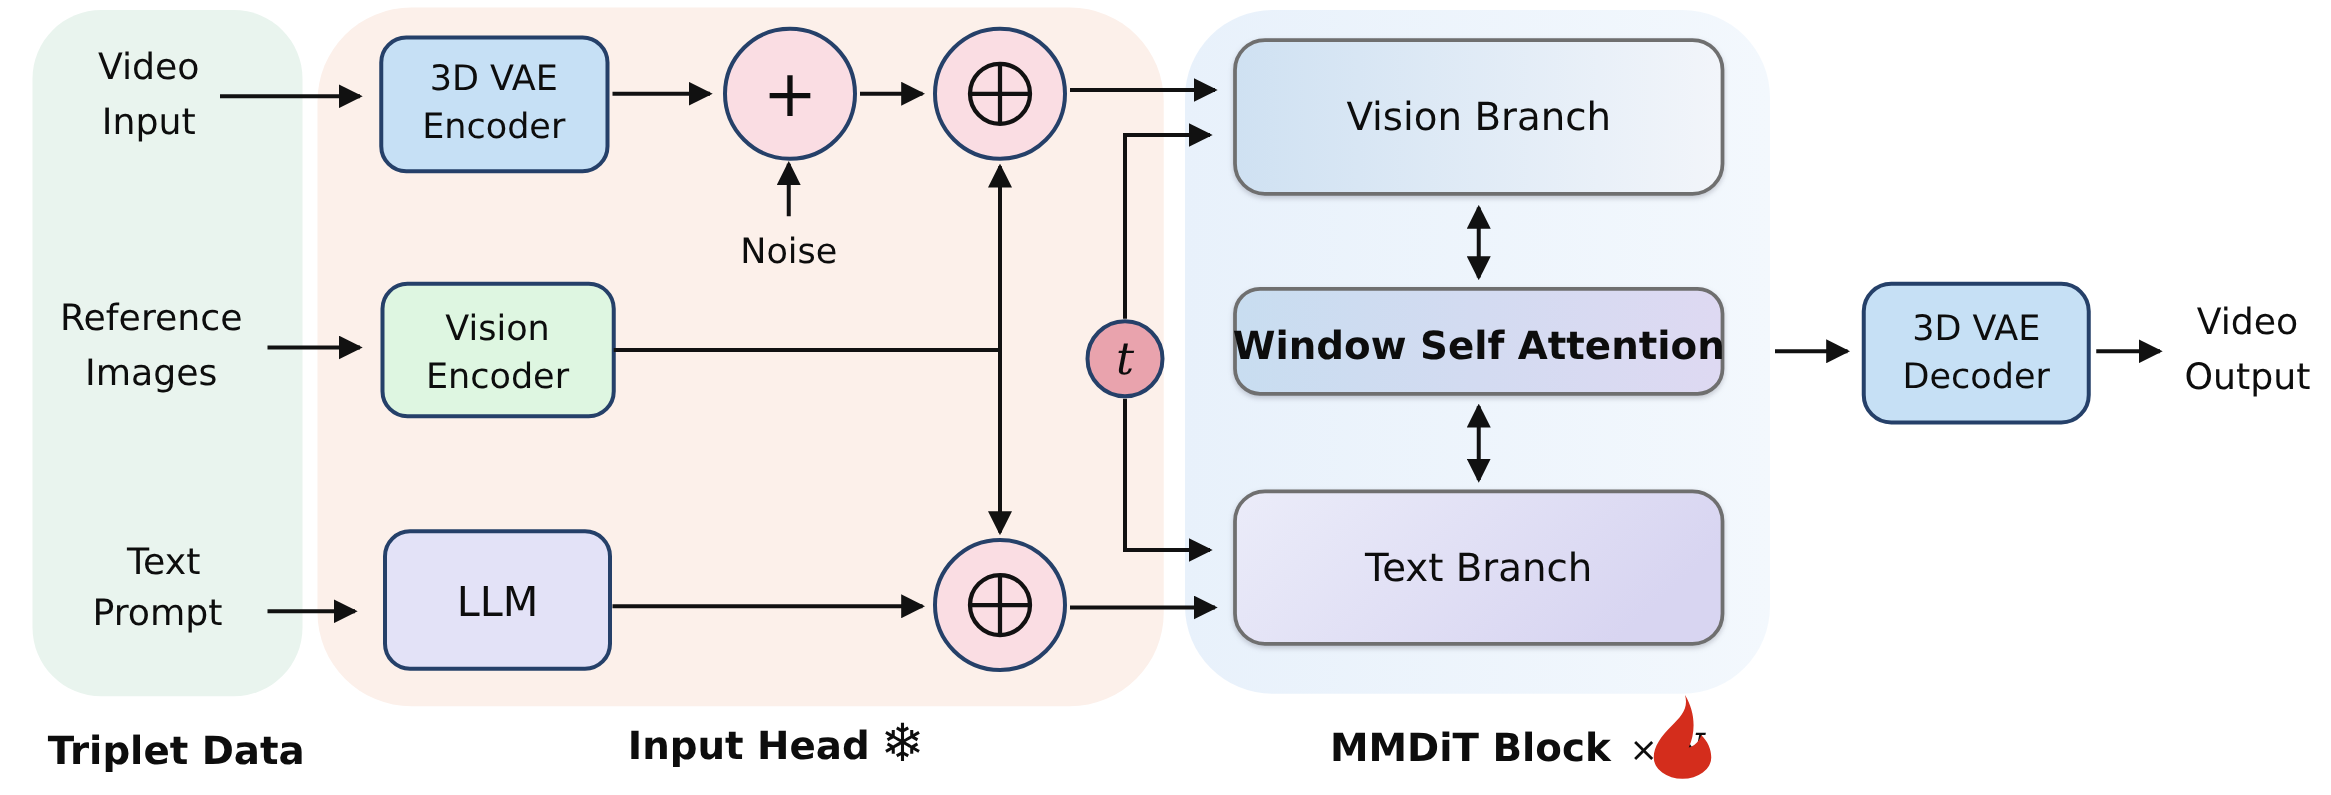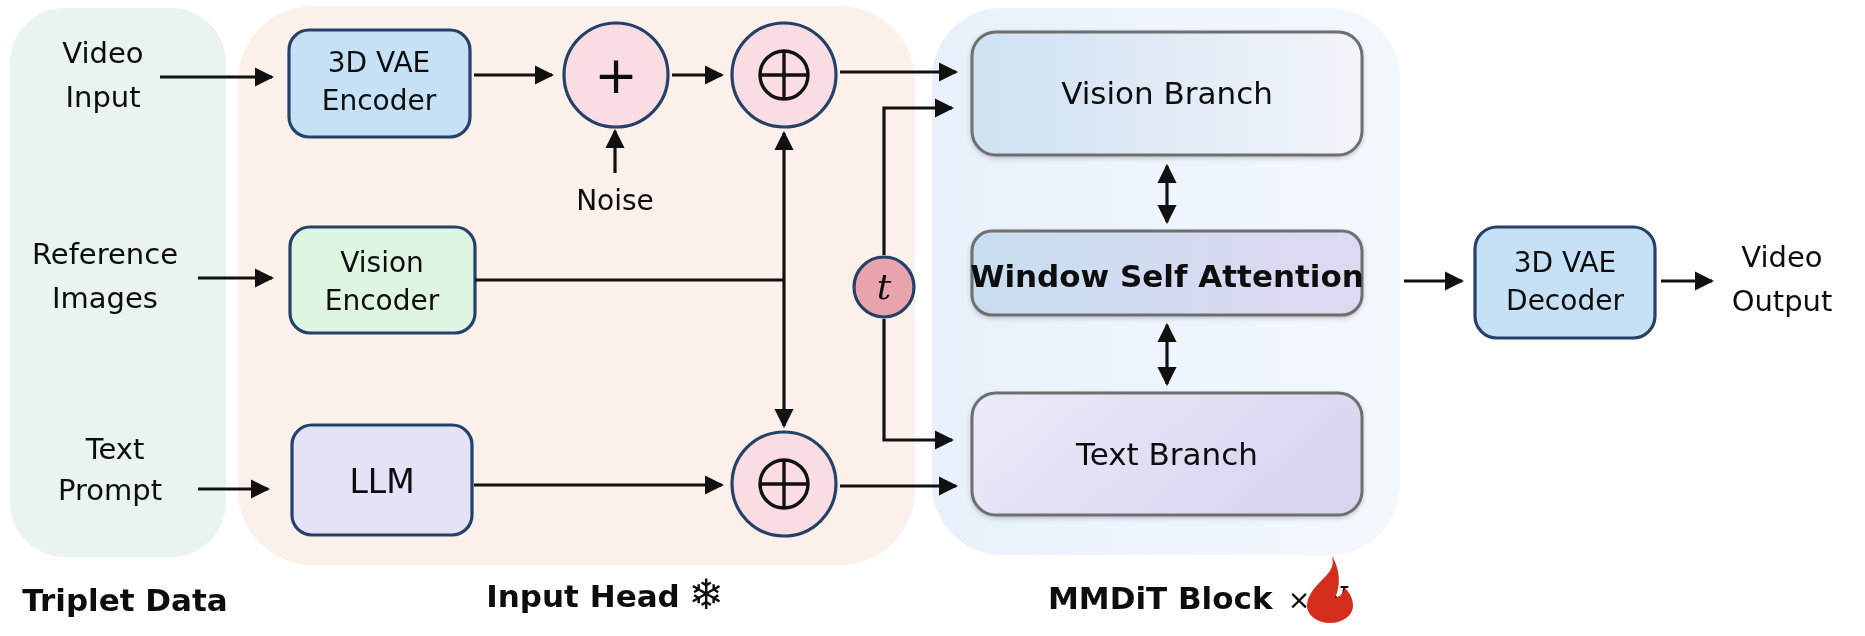--- a/index.html
+++ b/index.html
@@ -1,16 +1,16 @@
 <!DOCTYPE html>
 <html><head>
 <meta charset="utf-8">
 <style>
   html,body{margin:0;padding:0;background:#ffffff;}
-  .stage{width:1634px;height:636px;position:relative;font-family:"DejaVu Sans",sans-serif;}
+  .stage{width:1634px;height:636px;position:relative;font-family:"DejaVu Sans",sans-serif;margin-left:16px;}
   svg{display:block;}
   text{font-family:"DejaVu Sans",sans-serif;fill:#0d0d0d;}
   .lbl{font-size:29px;}
   .boxlbl{font-size:28px;}
   .branchlbl{font-size:31px;}
   .boldlbl{font-size:31px;font-weight:bold;}
   .wsalbl{font-size:31px;font-weight:bold;}
   .plus{font-size:52px;}
   .tmath{font-family:"DejaVu Serif",serif;font-style:italic;font-size:36px;}
   .nmath{font-family:"DejaVu Serif",serif;font-style:italic;font-weight:600;font-size:31px;}

